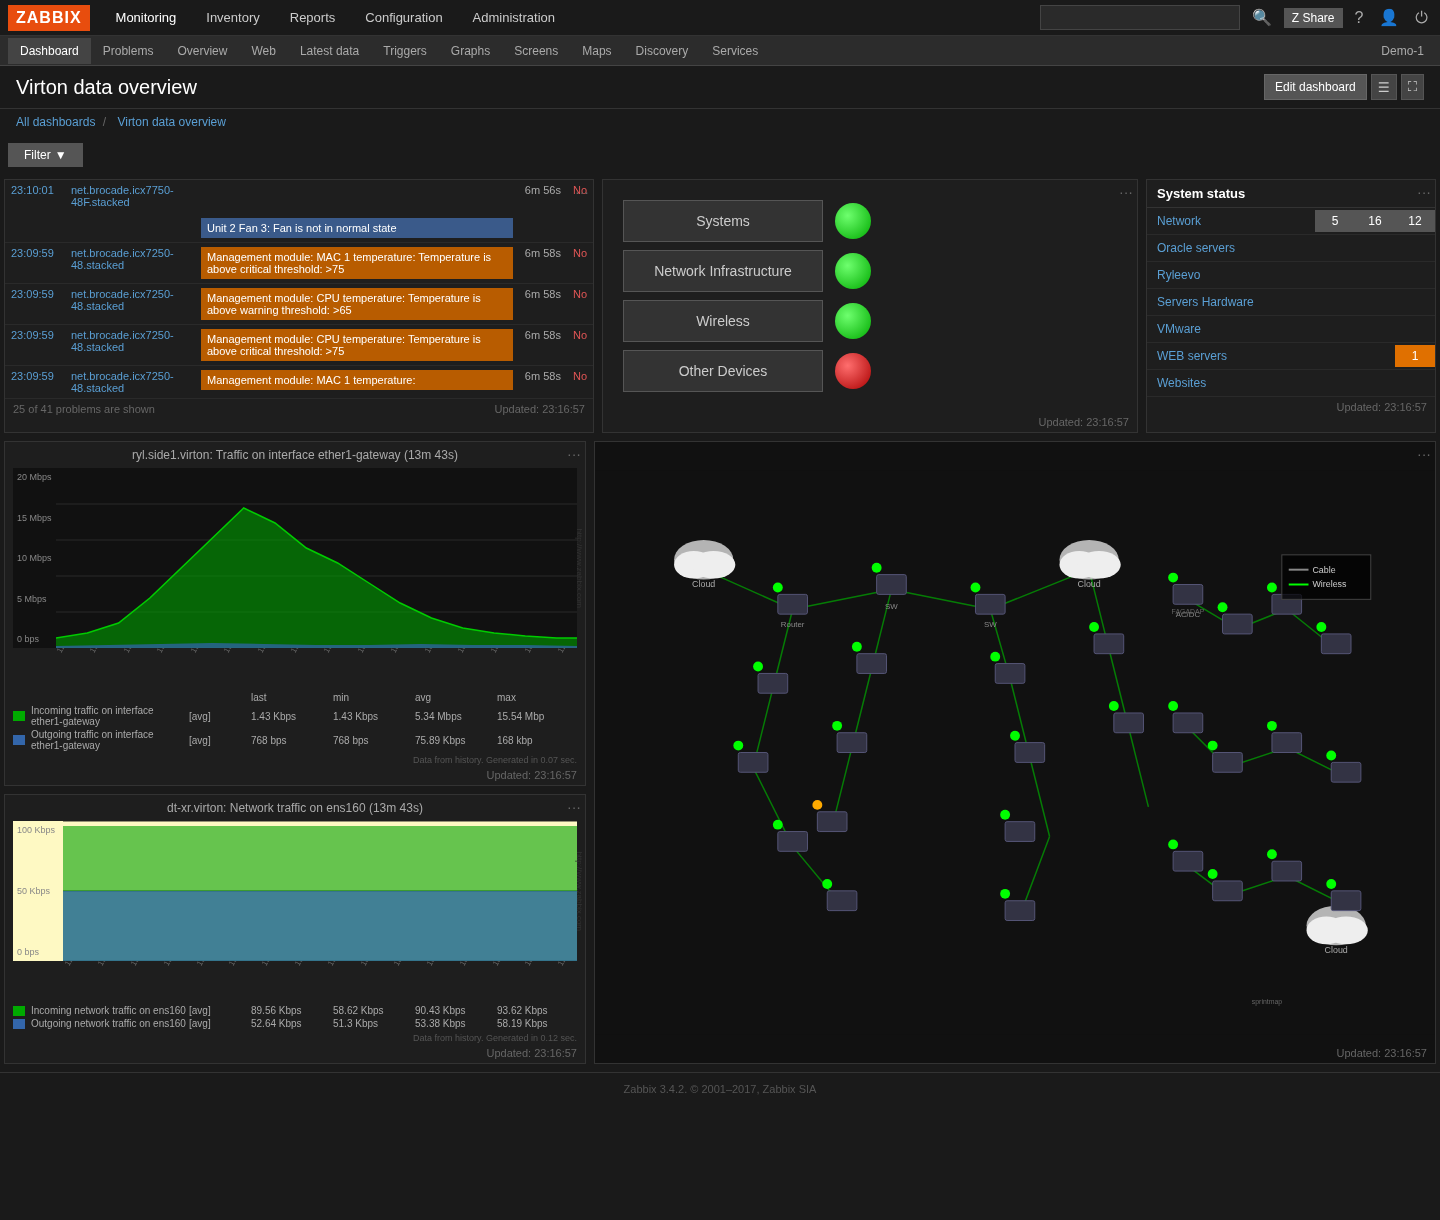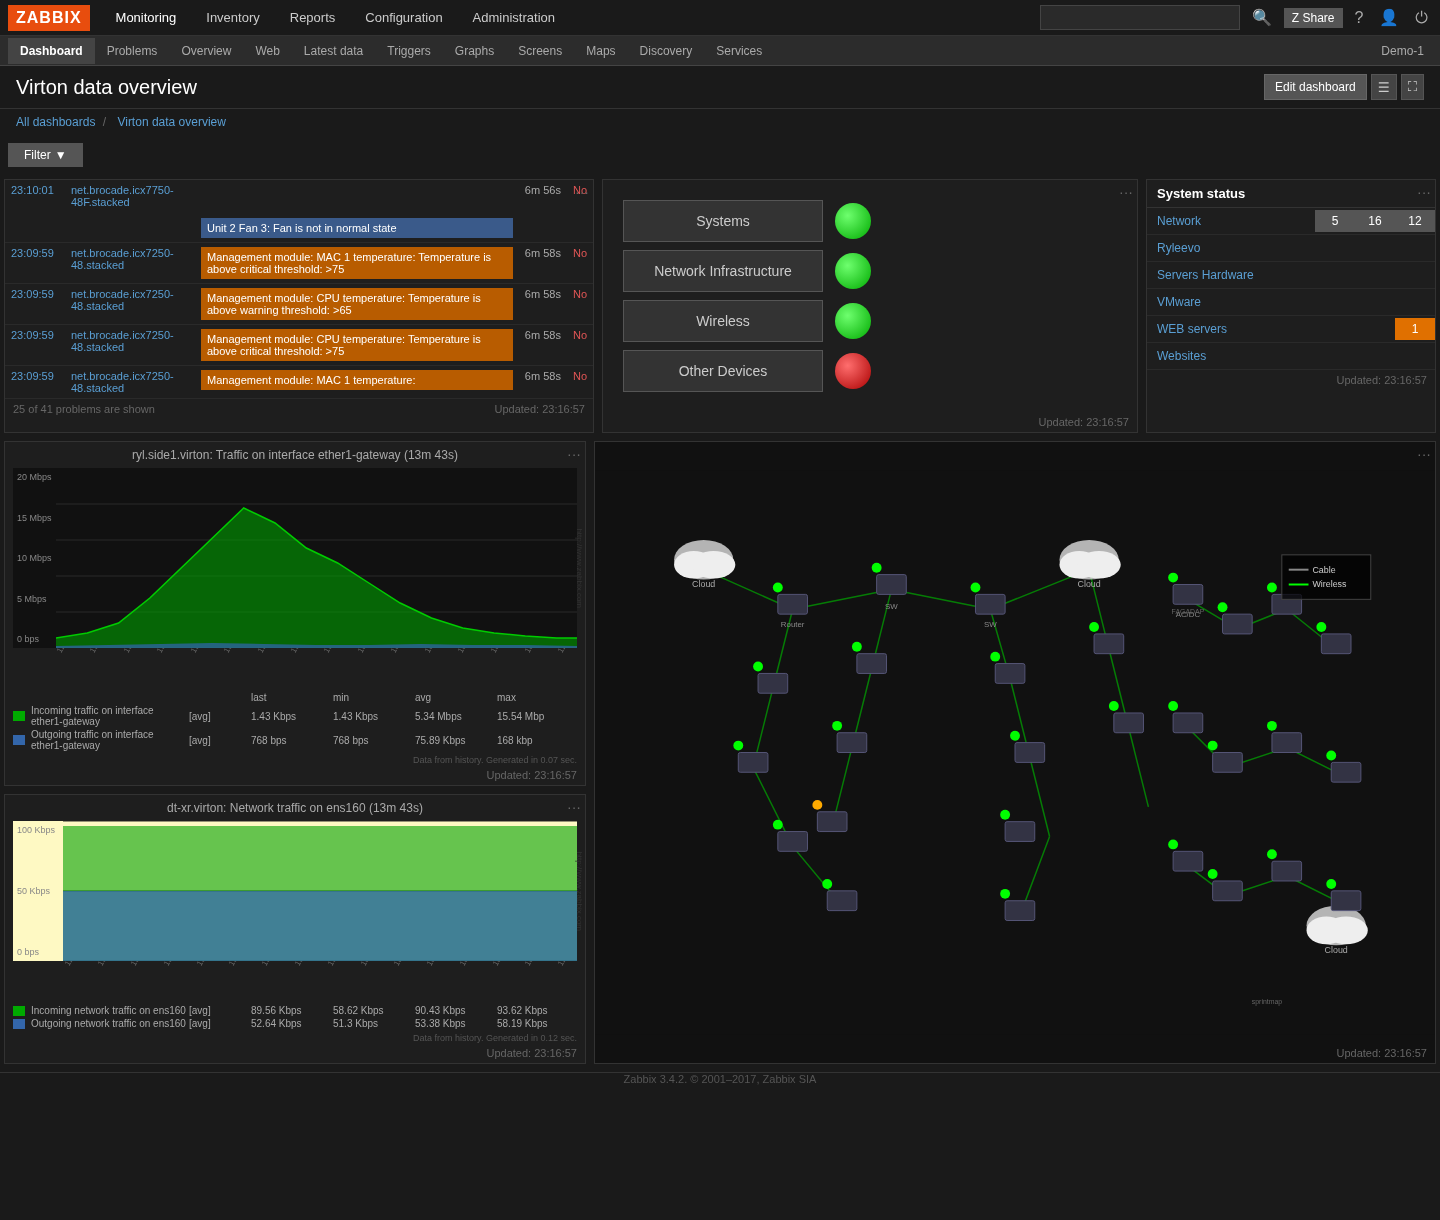--- a/index.html
+++ b/index.html
@@ -12,21 +12,21 @@
     .top-nav-item { color: #ccc; padding: 6px 14px; cursor: pointer; font-size: 13px; }
     .top-nav-item:hover, .top-nav-item.active { color: #fff; }
     .top-nav-right { display: flex; align-items: center; gap: 8px; margin-left: auto; }
     .search-box { background: #2a2a2a; border: 1px solid #444; color: #ccc; padding: 4px 8px; width: 200px; }
     .nav-icon { color: #aaa; font-size: 16px; cursor: pointer; padding: 4px; }
     .share-btn { background: #555; color: #fff; border: none; padding: 3px 8px; cursor: pointer; font-size: 12px; }
 
     
     .sub-nav { background: #2c2c2c; display: flex; align-items: center; height: 30px; padding: 0 8px; border-bottom: 1px solid #444; }
     .sub-nav-item { color: #aaa; padding: 6px 12px; cursor: pointer; font-size: 12px; }
-    .sub-nav-item.active { color: #fff; background: #444; font-weight: bold; }
+    .sub-nav-item.active { color: #fff; background: #444; }
     .user-label { margin-left: auto; color: #aaa; font-size: 12px; padding-right: 8px; }
 
     
     .page-header { background: #1a1a1a; padding: 8px 16px; display: flex; align-items: center; justify-content: space-between; border-bottom: 1px solid #333; }
     .page-title { font-size: 20px; color: #fff; font-weight: normal; }
     .page-header-right { display: flex; gap: 4px; }
     .edit-dashboard-btn { background: #555; color: #fff; border: 1px solid #666; padding: 4px 10px; cursor: pointer; font-size: 12px; }
     .header-icon-btn { background: #444; border: 1px solid #555; color: #ccc; padding: 4px 6px; cursor: pointer; }
 
     
@@ -64,21 +64,21 @@
     .ss-name { color: #5a9fd4; flex: 1; padding: 6px 10px; font-size: 12px; cursor: pointer; }
     .ss-badge { padding: 4px 10px; min-width: 40px; text-align: center; font-size: 12px; color: #fff; }
     .ss-badge-gray { background: #555; }
     .ss-badge-orange { background: #e07000; }
     .ss-panel-footer { color: #666; font-size: 11px; padding: 4px 8px; text-align: right; }
     .graph-title { color: #aaa; font-size: 12px; text-align: center; padding: 6px; }
     .graph-legend { padding: 4px 8px; display: flex; flex-direction: column; gap: 2px; justify-content: space-between; }
     .data-note { color: #555; font-size: 9px; text-align: right; padding: 0 8px; }
 
     
-    .page-footer { background: #1a1a1a; border-top: 1px solid #333; text-align: center; color: #555; font-size: 11px; margin-top: 4px; }
+    .page-footer { background: #1a1a1a; border-top: 1px solid #333; text-align: center; padding: 10px; color: #555; font-size: 11px; margin-top: 4px; }
 
     
     .graph-grid-line { stroke: #2a2a2a; stroke-width: 1; }
     .graph-area-fill-green { fill: rgba(0, 160, 0, 0.6); }
     .graph-area-fill-blue { fill: rgba(50, 100, 180, 0.7); }
     .graph-line-green { fill: none; stroke: #00cc00; stroke-width: 1.5; }
   </style>
 </head>
 <body>
 
@@ -224,20 +224,23 @@
     <div class="panel-menu">···</div>
     <div class="system-status-title">System status</div>
     <div class="ss-table">
       <div class="ss-row">
         <div class="ss-name">Network</div>
         <div class="ss-badge ss-badge-gray">5</div>
         <div class="ss-badge ss-badge-gray">16</div>
         <div class="ss-badge ss-badge-gray">12</div>
       </div>
       <div class="ss-row">
+        <div class="ss-name">Oracle servers</div>
+      </div>
+      <div class="ss-row">
         <div class="ss-name">Ryleevo</div>
       </div>
       <div class="ss-row">
         <div class="ss-name">Servers Hardware</div>
       </div>
       <div class="ss-row">
         <div class="ss-name">VMware</div>
       </div>
       <div class="ss-row">
         <div class="ss-name">WEB servers</div>

